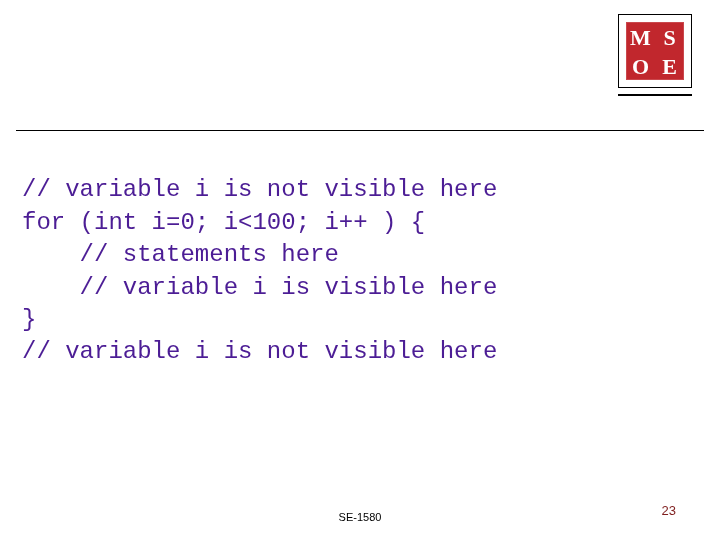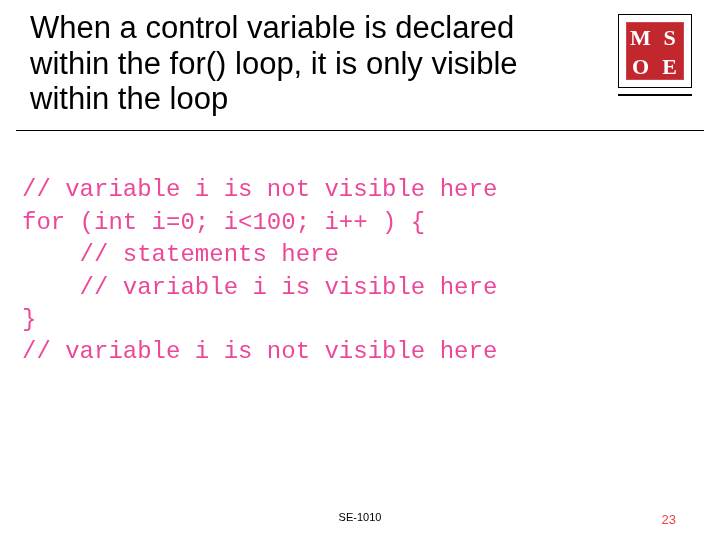--- a/index.html
+++ b/index.html
@@ -82,46 +82,45 @@
     border-top: 1px solid #000;
   }
   .code {
     position: absolute;
     left: 22px;
     top: 142px;
     font-family: "Courier New", Courier, monospace;
     font-size: 24px;
     line-height: 1.35;
     white-space: pre;
-    color: #ec4899;
+    color: #4c1d95;
   }
   .footer {
     position: absolute;
     bottom: 16px;
     left: 0;
     width: 720px;
     text-align: center;
     font-size: 11px;
     line-height: 1.2;
     color: #000;
   }
   .pagenum {
     position: absolute;
     right: 44px;
-    bottom: 13px;
+    bottom: 22px;
     font-size: 13px;
-    color: #ef4444;
+    color: #7f1d1d;
   }
 </style>
 </head>
 <body>
 
 <div class="slide">
 
-  <div class="title">When a control variable is declared within the for() loop, it is only visible within the loop</div>
 
   <div class="logo">
     <div class="logo-outer">
       <div class="logo-red">
         <span>M</span>
         <span>S</span>
         <span>O</span>
         <span>E</span>
       </div>
     </div>
@@ -133,18 +132,18 @@
   <div class="code">
 <span>// variable i is not visible here</span>
 <span>for (int i=0; i&lt;100; i++ ) {</span>
 <span>    // statements here</span>
 <span>    // variable i is visible here</span>
 <span>}</span>
 <span>// variable i is not visible here</span>
   </div>
 
   <div class="footer">
-    <div>SE-1010</div>
+    <div>SE-1580</div>
   </div>
 
   <div class="pagenum">23</div>
 
 </div>
 
 </body></html>

